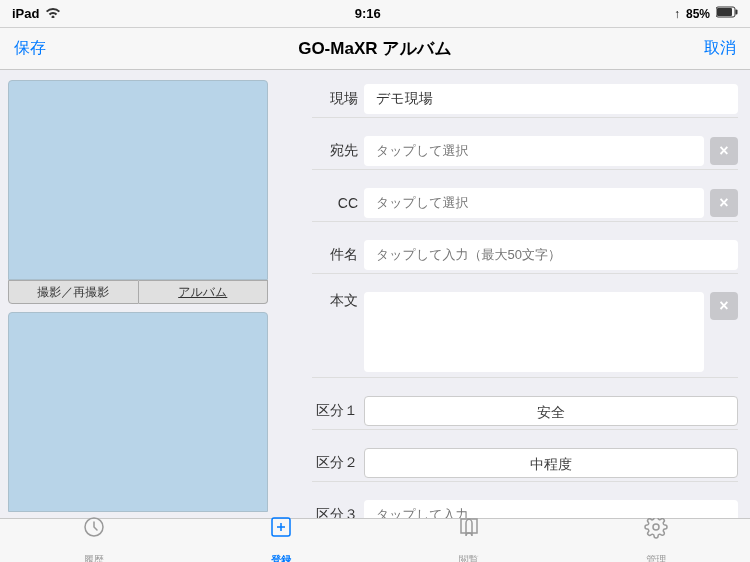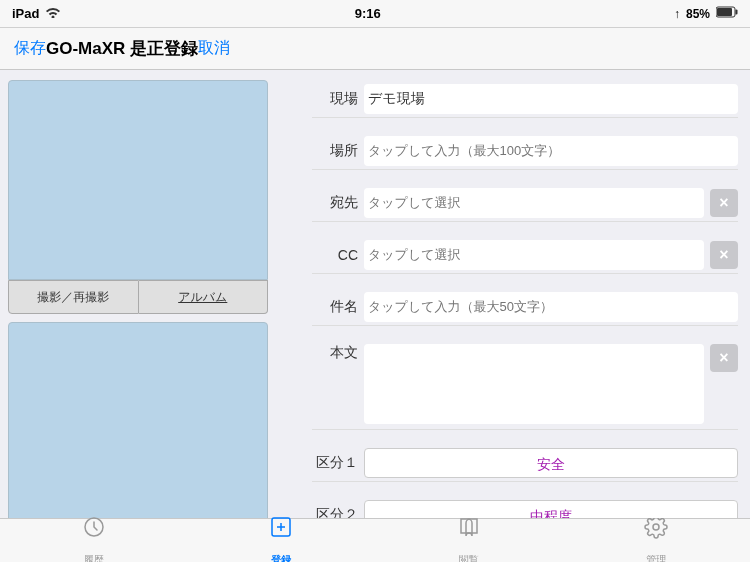--- a/index.html
+++ b/index.html
@@ -26,20 +26,21 @@
     }
     .status-left { display: flex; align-items: center; gap: 6px; }
     .status-right { display: flex; align-items: center; gap: 6px; font-size: 12px; }
 
     
     .nav-bar {
       background: #f7f7f7;
       height: 42px;
       display: flex;
       align-items: center;
+      justify-content: space-between;
       padding: 0 14px;
       border-bottom: 1px solid #c8c8c8;
     }
     .nav-btn {
       color: #007aff;
       font-size: 16px;
       cursor: pointer;
       background: none;
       border: none;
     }
@@ -81,21 +82,21 @@
       border-radius: 4px 4px 0 0;
     }
 
     .photo-buttons {
       display: flex;
       width: 260px;
     }
 
     .photo-btn {
       flex: 1;
-      height: 34px;
+      height: 24px;
       background: #e0e0e0;
       border: 1px solid #aaa;
       font-size: 12px;
       color: #333;
       cursor: pointer;
       display: flex;
       align-items: center;
       justify-content: center;
     }
     .photo-btn:first-child { border-radius: 0 0 0 4px; }
@@ -135,21 +136,21 @@
       padding-right: 6px;
       text-align: right;
     }
 
     .form-input {
       flex: 1;
       height: 30px;
       border: none;
       background: white;
       border-radius: 4px;
-      padding: 0 4px;
+      padding: 0 12px;
       font-size: 13px;
       color: #aaa;
       outline: none;
     }
 
     .form-input.filled {
       color: #333;
       font-size: 14px;
     }
 
@@ -183,21 +184,21 @@
       flex-shrink: 0;
     }
 
     .segment-btn {
       flex: 1;
       height: 30px;
       background: white;
       border: 1px solid #ccc;
       border-radius: 4px;
       font-size: 14px;
-      color: #a21caf;
+      color: #404040;
       cursor: pointer;
       text-align: center;
       line-height: 30px;
     }
 
     
     .tab-bar {
       height: 44px;
       background: #f7f7f7;
       border-top: 1px solid #c8c8c8;
@@ -256,21 +257,21 @@
         <rect x="0" y="1" width="19" height="10" rx="2" ry="2" fill="none" stroke="#333" stroke-width="1"></rect>
         <rect x="19.5" y="3.5" width="2" height="5" rx="1" fill="#333"></rect>
         <rect x="1" y="2" width="15" height="8" rx="1" fill="#333"></rect>
       </svg>
     </span>
   </div>
 </div>
 
 <div class="nav-bar">
   <button class="nav-btn">保存</button>
-  <span class="nav-title">GO-MaXR 是正登録</span>
+  <span class="nav-title">GO-MaXR アルバム</span>
   <button class="nav-btn">取消</button>
 </div>
 
 <div class="main-content">
 
   <div class="left-panel">
 
     <div class="photo-block">
       <div class="photo-area"></div>
       <div class="photo-buttons">
@@ -285,24 +286,20 @@
     </div>
 
   </div>
 
   <div class="right-panel" id="right-panel">
   <div class="form-row">
         <span class="form-label">現場</span>
         <input type="text" class="form-input filled" placeholder="" value="デモ現場" style="">
       </div>
       <div class="form-row">
-        <span class="form-label">場所</span>
-        <input type="text" class="form-input" placeholder="タップして入力（最大100文字）" style="">
-      </div>
-      <div class="form-row">
         <span class="form-label">宛先</span>
         <input type="text" class="form-input" placeholder="タップして選択" style="">
         <button class="clear-btn">×</button>
       </div>
       <div class="form-row">
         <span class="form-label">CC</span>
         <input type="text" class="form-input" placeholder="タップして選択" style="">
         <button class="clear-btn">×</button>
       </div>
       <div class="form-row">
@@ -314,20 +311,24 @@
         <textarea class="form-input-large" placeholder="" style=""></textarea>
         <button class="clear-btn">×</button>
       </div>
       <div class="form-row">
         <span class="form-label">区分１</span>
         <button class="segment-btn">安全</button>
       </div>
       <div class="form-row">
         <span class="form-label">区分２</span>
         <button class="segment-btn">中程度</button>
+      </div>
+      <div class="form-row">
+        <span class="form-label">区分３</span>
+        <input type="text" class="form-input" placeholder="タップして入力" style="">
       </div>
     </div>
 
 </div>
 
 <div class="tab-bar" id="tab-bar">
 <div class="tab-item">
       <div class="tab-icon">
         <svg width="24" height="24" viewBox="0 0 24 24" fill="none">
           <circle cx="12" cy="12" r="9" stroke="#999" stroke-width="1.5"></circle>

